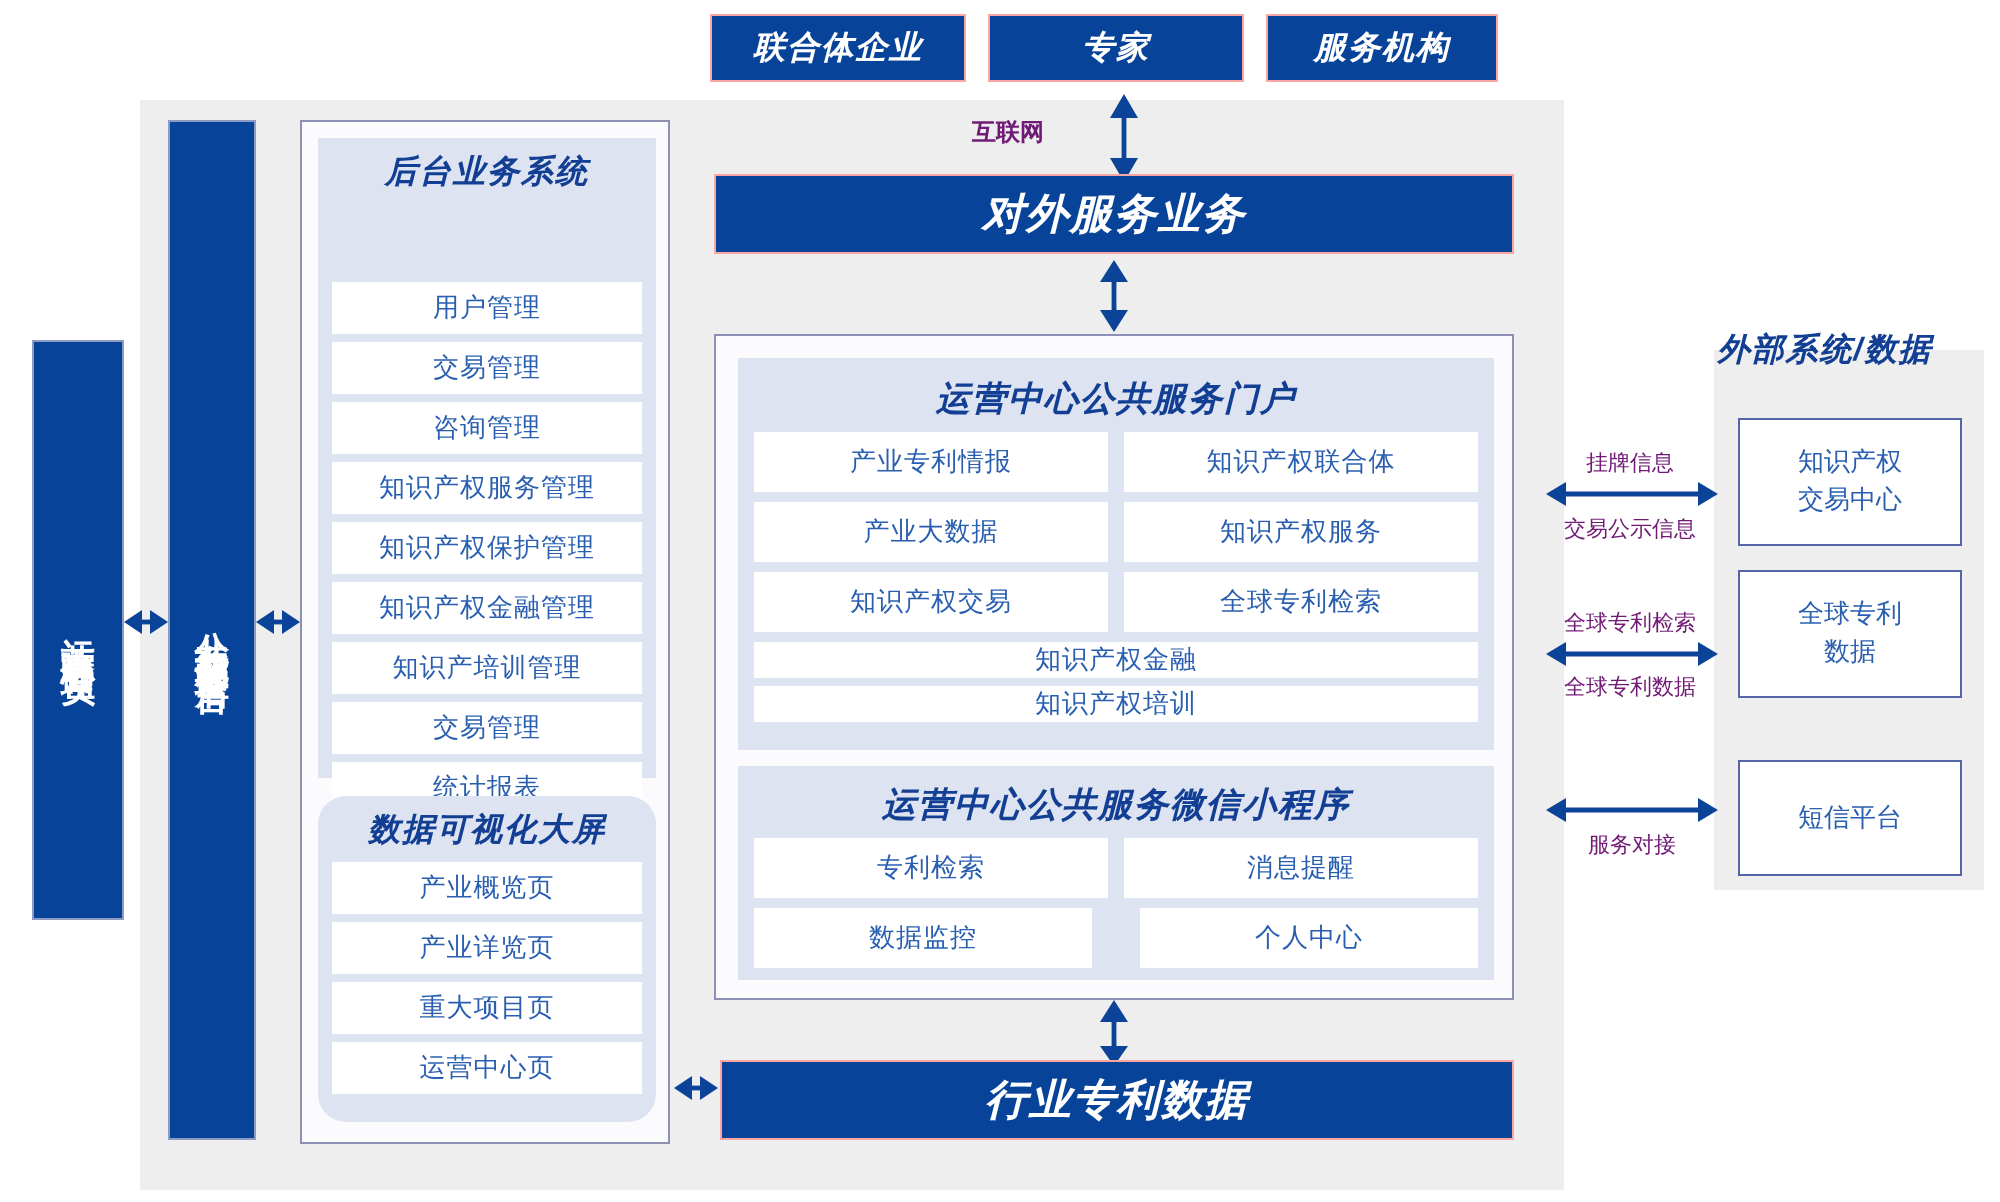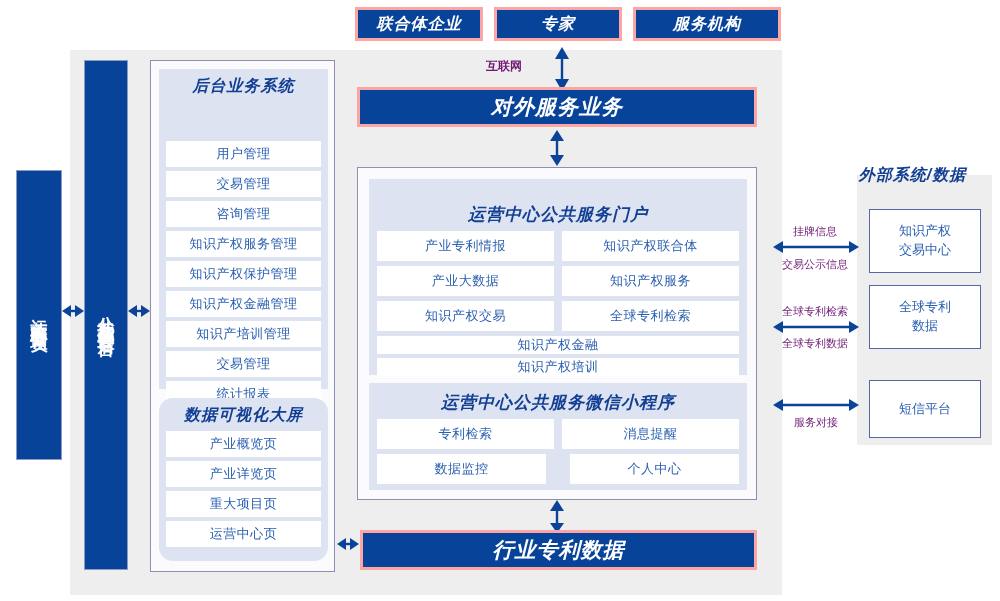--- a/index.html
+++ b/index.html
@@ -13,21 +13,21 @@
 
   
   .abs{position:absolute;box-sizing:border-box;}
   .cen{display:flex;align-items:center;justify-content:center;text-align:center;}
 
   .navy{
     background:#08439a;
     color:#ffffff;
     font-weight:bold;
     font-style:italic;
-    border:3px solid #fca5a5;
+    border:1px solid #fca5a5;
   }
   .navy-lg{font-size:21px;letter-spacing:1px;}
   .navy-md{font-size:16px;letter-spacing:1px;}
 
   
   .vbar{
     background:#08439a;color:#fff;font-weight:bold;font-size:17px;
     border:1px solid #8d9bc4;
     writing-mode:vertical-rl;text-orientation:upright;
     letter-spacing:3px;
@@ -76,21 +76,21 @@
 <body>
 
 <div id="root">
 
   <div class="abs navy cen navy-md" style="left:355px;top:7px;width:128px;height:34px;">
     <span>联合体企业</span>
   </div>
   <div class="abs navy cen navy-md" style="left:494px;top:7px;width:128px;height:34px;">
     <span>专家</span>
   </div>
-  <div class="abs navy cen navy-md" style="left:633px;top:7px;width:148px;height:34px;">
+  <div class="abs navy cen navy-md" style="left:633px;top:7px;width:116px;height:34px;">
     <span>服务机构</span>
   </div>
 
   <div class="abs stage" style="left:70px;top:50px;width:712px;height:545px;"></div>
 
   <div class="abs clabel" style="left:474px;top:58px;width:60px;font-weight:bold;font-size:12px;">互联网</div>
   <svg class="arrow" style="left:551px;top:47px;" width="22" height="44">
     <line x1="11" y1="9" x2="11" y2="35" class="astroke"></line>
     <polygon points="11,0 4,12 18,12" class="afill"></polygon>
     <polygon points="11,44 4,32 18,32" class="afill"></polygon>
@@ -155,21 +155,21 @@
 
   <svg class="arrow" style="left:546px;top:130px;" width="22" height="36">
     <line x1="11" y1="9" x2="11" y2="27" class="astroke"></line>
     <polygon points="11,0 4,11 18,11" class="afill"></polygon>
     <polygon points="11,36 4,25 18,25" class="afill"></polygon>
   </svg>
 
   <div class="abs panel-outline" style="left:357px;top:167px;width:400px;height:333px;">
 
     <div class="abs group" style="left:11px;top:11px;width:378px;height:196px;">
-      <div class="group-title" style="font-size:17px;padding-top:24px;height:28px;">运营中心公共服务门户</div>
+      <div class="group-title" style="font-size:17px;padding-top:9px;height:28px;">运营中心公共服务门户</div>
       <div style="padding:0 8px;">
         <div style="display:flex;gap:8px;margin-bottom:5px;">
           <div class="cell" style="flex:1;height:30px;font-size:13px;">产业专利情报</div>
           <div class="cell" style="flex:1;height:30px;font-size:13px;">知识产权联合体</div>
         </div>
         <div style="display:flex;gap:8px;margin-bottom:5px;">
           <div class="cell" style="flex:1;height:30px;font-size:13px;">产业大数据</div>
           <div class="cell" style="flex:1;height:30px;font-size:13px;">知识产权服务</div>
         </div>
         <div style="display:flex;gap:8px;margin-bottom:5px;">

